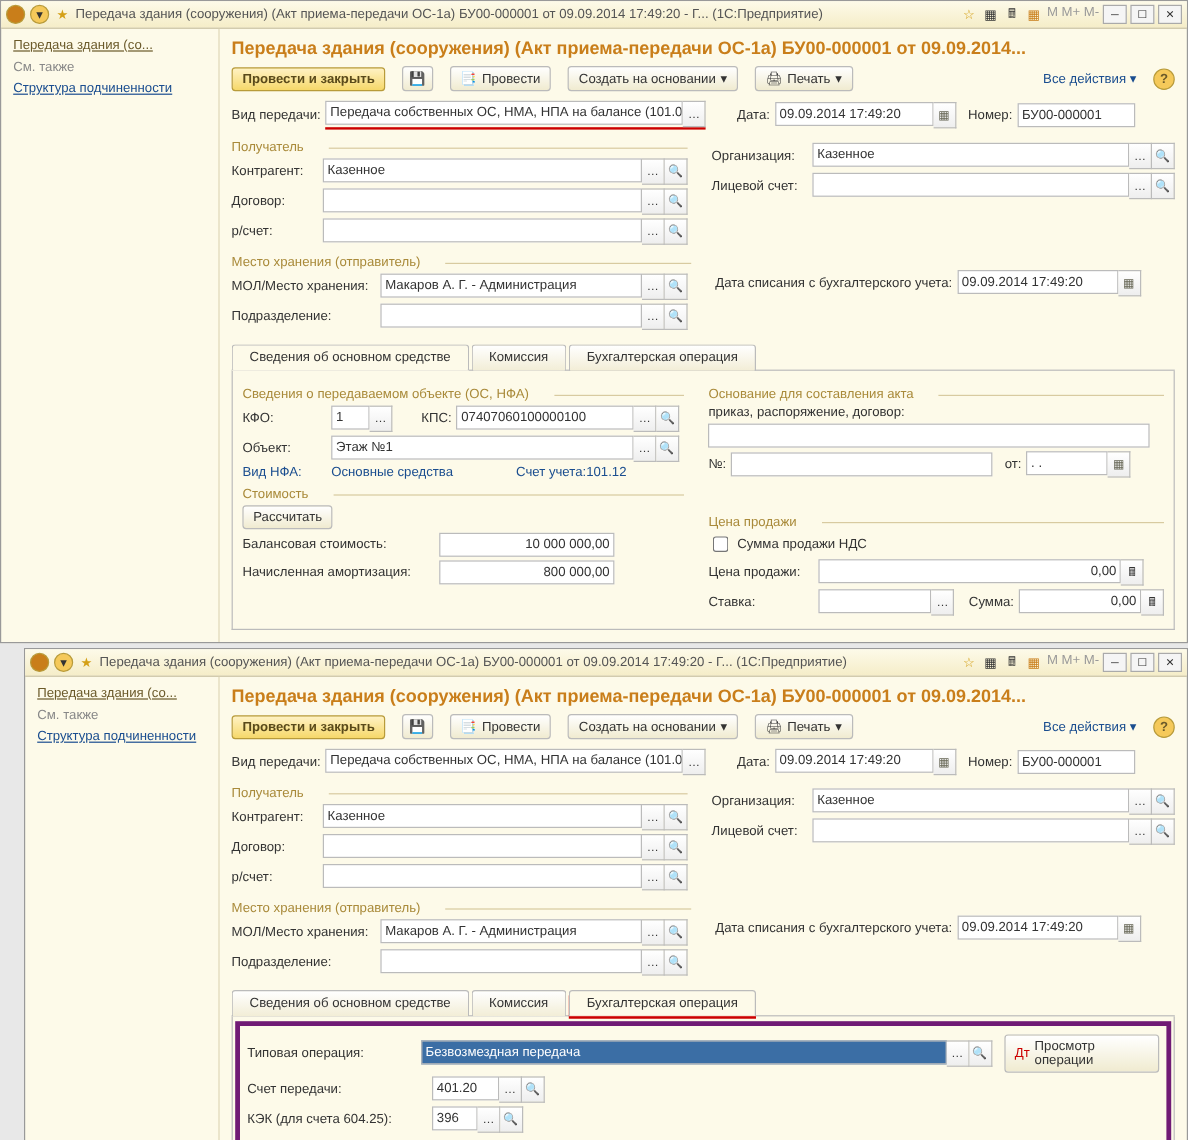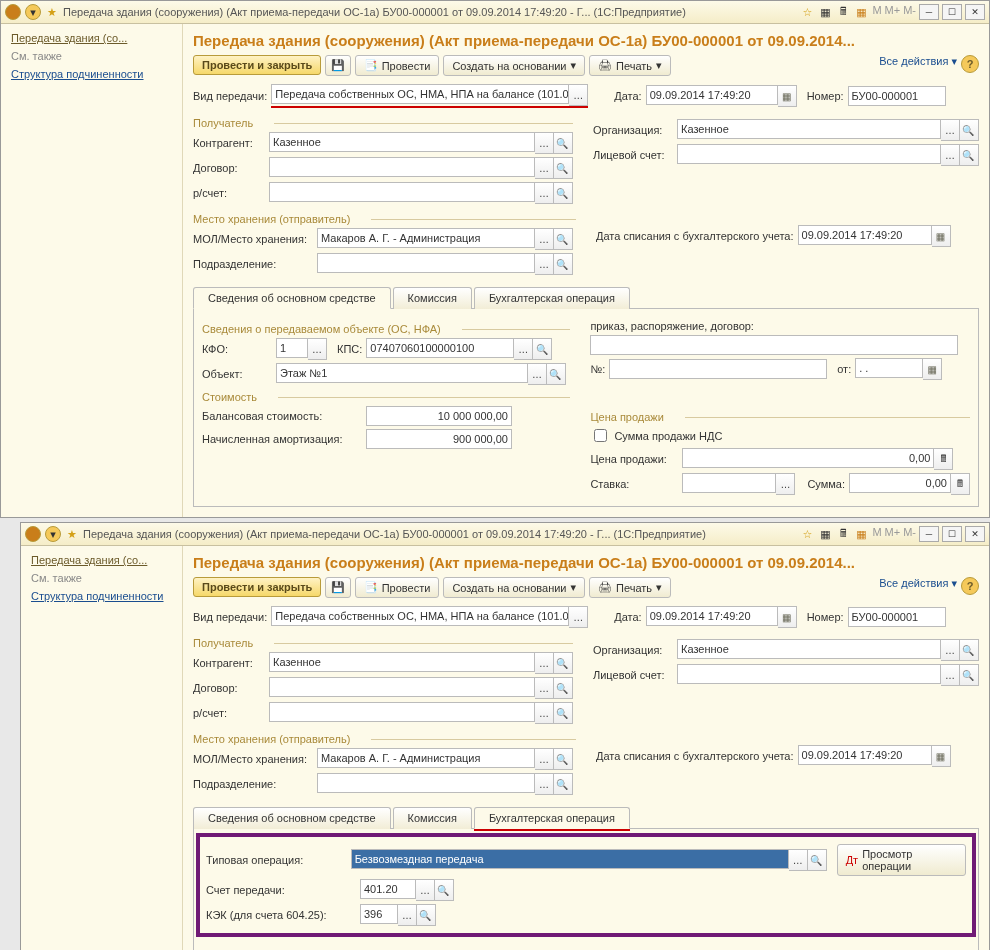--- a/index.html
+++ b/index.html
@@ -10,21 +10,21 @@
 .titlebar .right-icons{display:flex;gap:3px}
 .win-btn{width:18px;height:14px;border:1px solid #aaa;background:#f5f5f5;display:inline-flex;align-items:center;justify-content:center;font-size:9px;line-height:1}
 .content-row{display:flex}
 .sidebar{width:170px;padding:8px 8px 8px 10px;border-right:1px solid #e0d8b8}
 .sidebar a{display:block;color:#1a4d8f;text-decoration:underline;margin-bottom:6px;cursor:pointer}
 .sidebar a.active{color:#6b5a2a}
 .sidebar-hdr{color:#888;margin:6px 0}
 .main{flex:1;padding:6px 10px 10px 10px;position:relative}
 .doc-title{color:#c97e1a;font-weight:bold;font-size:15px;margin:2px 0 4px 0;white-space:nowrap;overflow:hidden;text-overflow:ellipsis}
 .doc-title .underline1{border-bottom:2px solid #c00;padding-bottom:0}
-.toolbar{display:flex;align-items:flex-start;gap:4px;margin:6px 0 8px 0}
+.toolbar{display:flex;align-items:center;gap:14px;margin:6px 0 8px 0}
 .btn{border:1px solid #bbb;background:linear-gradient(#fff,#f0ebd0);padding:3px 8px;border-radius:3px;cursor:pointer;display:inline-flex;align-items:center;gap:4px}
 .btn.primary{background:linear-gradient(#fff2c4,#f6d86a);border-color:#b89b3a;font-weight:bold;color:#5a4a1a}
 .btn.icon-only{padding:3px 5px}
 .toolbar-spacer{flex:1}
 .link-like{color:#1a4d8f;cursor:pointer}
 .form-row{display:flex;align-items:center;margin:3px 0;gap:4px}
 .label{white-space:nowrap}
 .input{height:18px;border:1px solid #bbb;background:#fff;padding:0 3px;display:inline-flex;align-items:center;overflow:hidden;white-space:nowrap;text-overflow:ellipsis}
 .input.sel{background:#3b6ea5;color:#fff}
 .input-btn{width:18px;height:20px;border:1px solid #bbb;border-left:none;background:linear-gradient(#fff,#eee);display:inline-flex;align-items:center;justify-content:center;cursor:pointer;font-size:10px}
@@ -216,49 +216,61 @@
             <div class="section-hdr">
                 <span>Сведения о передаваемом объекте (ОС, НФА)</span>
                 <span class="line"></span>
               </div>
             <div class="form-row">
               <span class="label" style="width:70px">КФО:</span>
               <span class="input-wrap">
                   <span class="input" style="width:24px">1</span>
                   <span class="input-btn">…</span>
                 </span>
-              <span class="label" style="margin-left:6px">КПС:</span>
+              <span class="label" style="margin-left:20px">КПС:</span>
               <span class="input-wrap">
                   <span class="input" style="width:140px">07407060100000100</span>
                   <span class="input-btn">…</span>
                   <span class="input-btn mag-btn">🔍</span>
                 </span>
             </div>
             <div class="form-row">
               <span class="label" style="width:70px">Объект:</span>
               <span class="input-wrap">
                   <span class="input" style="width:244px">Этаж №1</span>
                   <span class="input-btn">…</span>
                   <span class="input-btn mag-btn">🔍</span>
                 </span>
             </div>
+            <div class="form-row">
+              <span class="label blue-link" style="width:70px">Вид НФА:</span>
+              <span class="blue-link" style="width:150px">Основные средства</span>
+              <span class="blue-link">Счет учета:101.12</span>
+            </div>
             <div class="section-hdr">
                 <span>Стоимость</span>
                 <span class="line"></span>
               </div>
             <div class="form-row">
+                <span class="btn">Рассчитать</span>
+              </div>
+            <div class="form-row">
               <span class="label" style="width:160px">Балансовая стоимость:</span>
               <span class="input" style="width:138px;text-align:right;justify-content:flex-end">10 000 000,00</span>
             </div>
             <div class="form-row">
               <span class="label" style="width:160px">Начисленная амортизация:</span>
-              <span class="input" style="width:138px;text-align:right;justify-content:flex-end">900 000,00</span>
+              <span class="input" style="width:138px;text-align:right;justify-content:flex-end">800 000,00</span>
             </div>
           </div>
           <div class="col">
+            <div class="section-hdr">
+                <span>Основание для составления акта</span>
+                <span class="line"></span>
+              </div>
             <div class="form-row">
                 <span class="label">приказ, распоряжение, договор:</span>
               </div>
             <div class="form-row">
                 <span class="input" style="width:360px"></span>
               </div>
             <div class="form-row">
               <span class="label">№:</span>
               <span class="input" style="width:210px"></span>
               <span class="label" style="margin-left:6px">от:</span>

